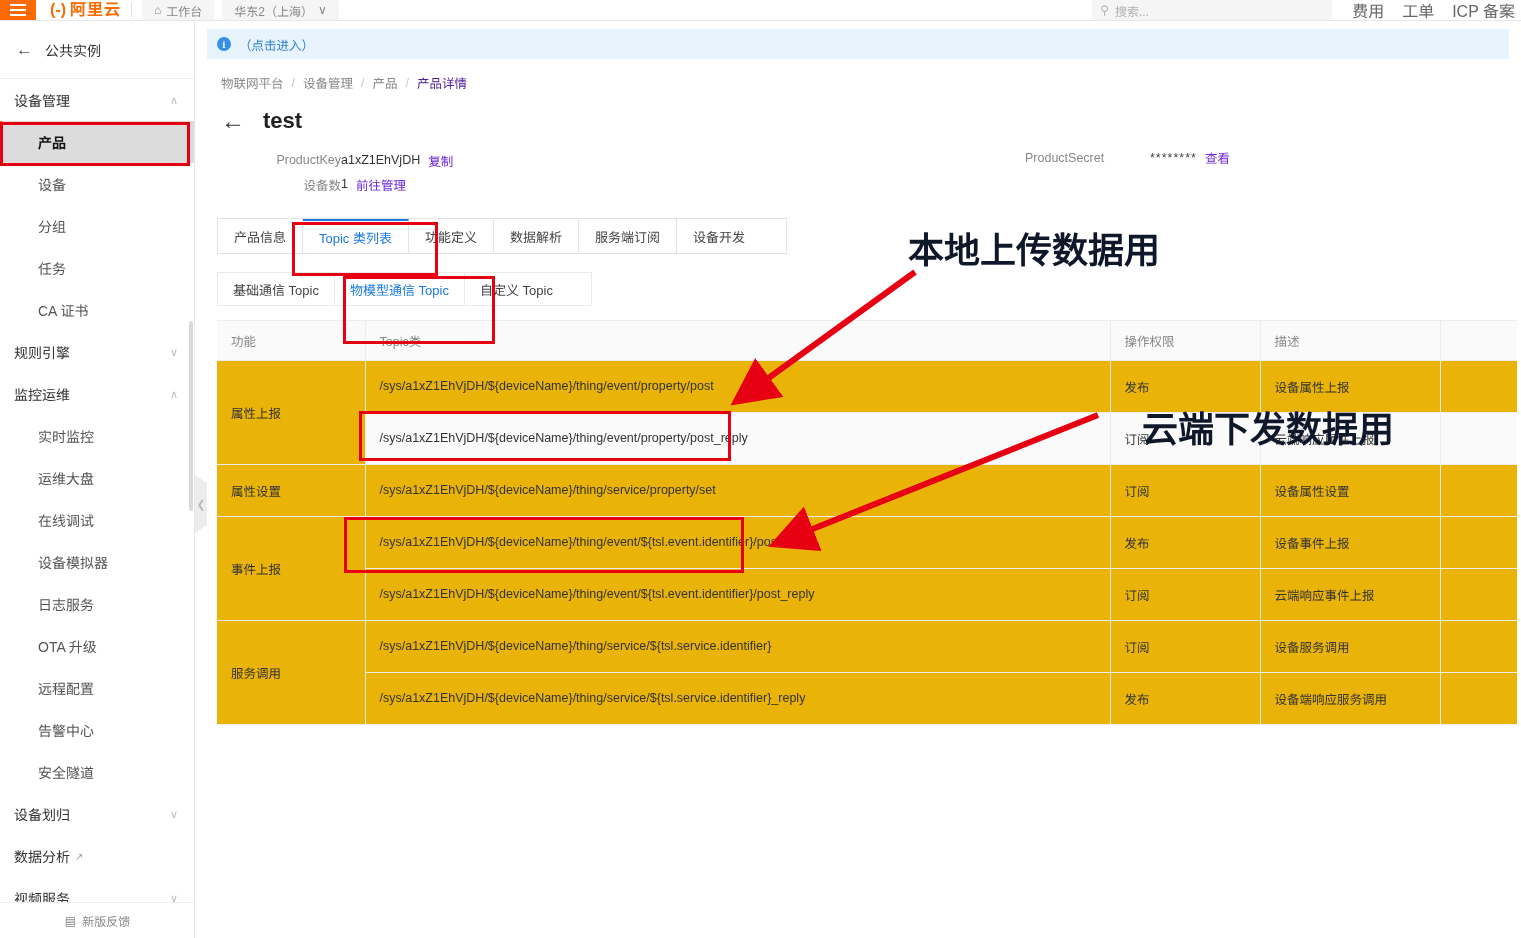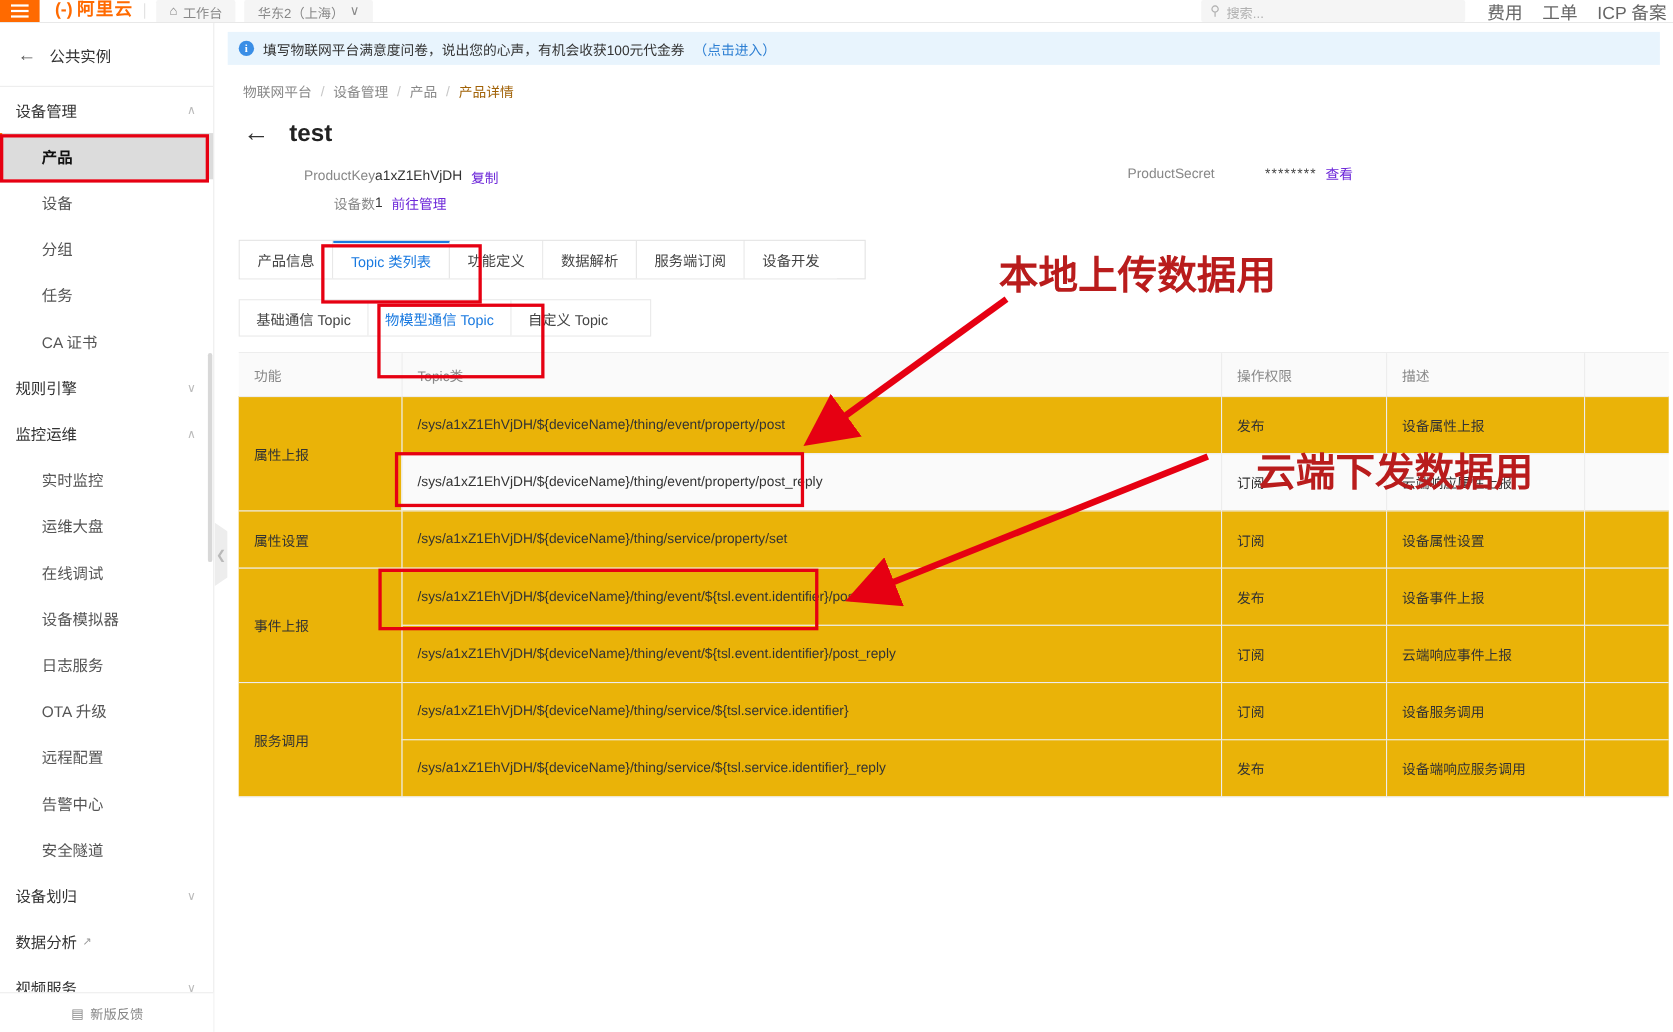--- a/index.html
+++ b/index.html
@@ -121,21 +121,21 @@
     color: #fff; font-size: 10px; font-weight: bold;
     display: flex; align-items: center; justify-content: center;
     flex: 0 0 auto; font-family: "Liberation Serif", serif;
   }
   .notice-link { color: #2d7fd3; }
   .breadcrumb {
     padding: 14px 0 0 26px; font-size: 12.5px; color: #888;
     display: flex; align-items: center; gap: 8px;
   }
   .breadcrumb .sep { color: #c7c7c7; }
-  .breadcrumb .crumb-last { color: #a16207; }
+  .breadcrumb .crumb-last { color: #4c1d95; }
 
   .page-title {
     display: flex; align-items: center; gap: 18px;
     padding: 16px 0 0 26px;
   }
   .page-title .arrow { font-size: 24px; color: #333; line-height: 1; }
   .page-title .title-text { font-size: 22px; font-weight: bold; color: #222; }
 
   .meta {
     position: relative; padding: 14px 0 0 26px; font-size: 12.5px;
@@ -215,21 +215,21 @@
   th.func-col { width: 148px; }
   th.topic-col { width: 745px; }
   th.perm-col { width: 150px; }
   th.desc-col { width: 180px; }
   th.pad-col  { width: 77px; }
 
   
   .anno { position: absolute; pointer-events: none; z-index: 40; }
   .anno-box { border: 3px solid #e60012; }
   .anno-text {
-    color: #b91c1c; font-weight: bold; white-space: nowrap;
+    color: #0f172a; font-weight: bold; white-space: nowrap;
     font-family: Liberation Mono, monospace;
   }
   svg.anno-svg { position: absolute; left: 0; top: 0; width: 1521px;
     height: 938px; pointer-events: none; z-index: 39; }
 </style>
 </head>
 <body>
 
 <div id="root">
 
@@ -355,21 +355,20 @@
   </div>
 
   <div class="collapse-handle">
     <span>❮</span>
   </div>
 
   <div class="main">
 
     <div class="notice">
       <span class="info-dot">i</span>
-      <span>填写物联网平台满意度问卷，说出您的心声，有机会收获100元代金券</span>
       <span class="notice-link">（点击进入）</span>
     </div>
 
     <div class="breadcrumb">
       <span>物联网平台</span>
       <span class="sep">/</span>
       <span>设备管理</span>
       <span class="sep">/</span>
       <span>产品</span>
       <span class="sep">/</span>

